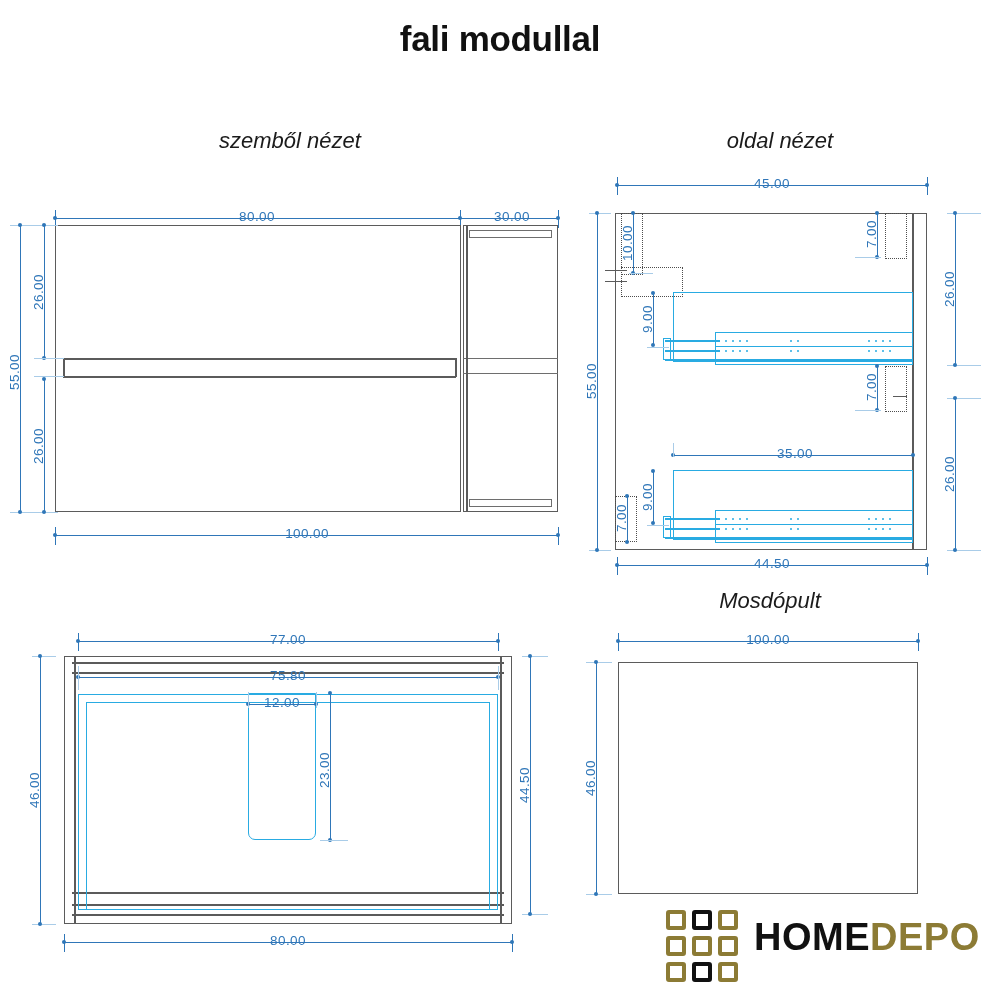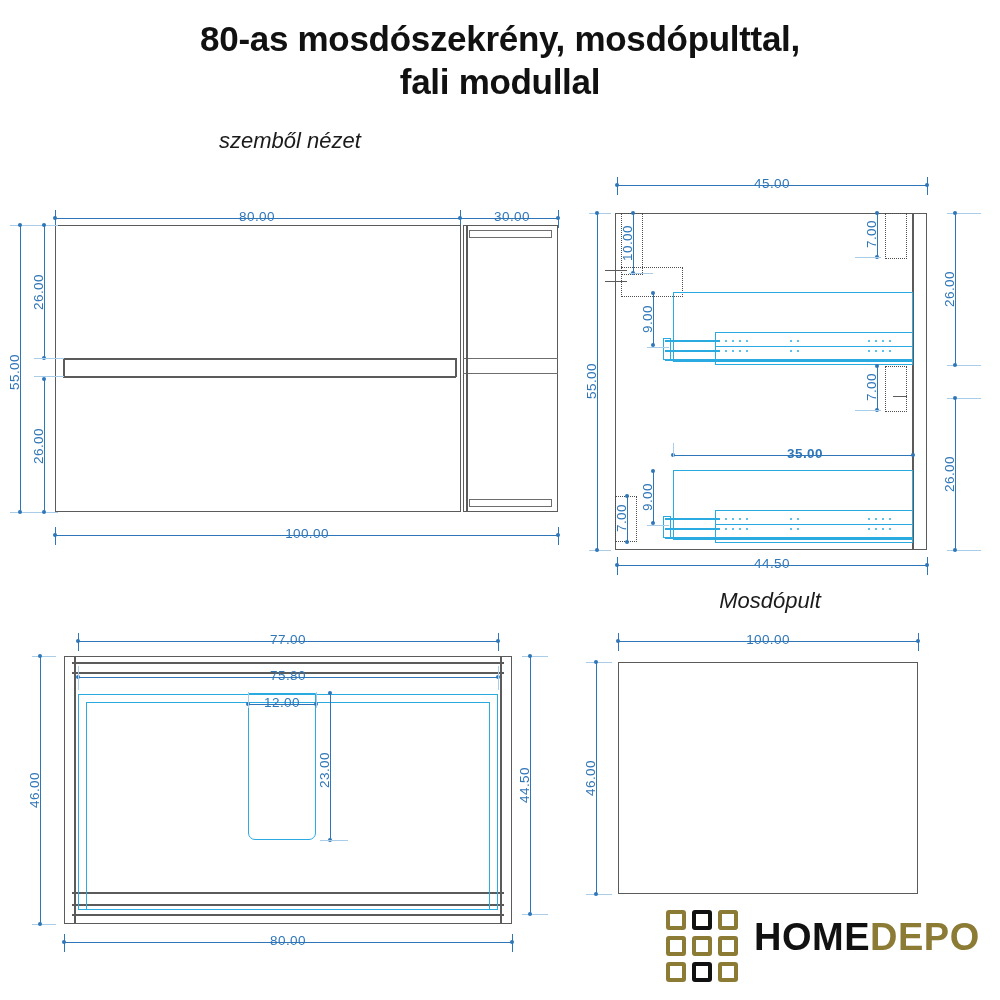--- a/index.html
+++ b/index.html
@@ -66,25 +66,25 @@
   }
   #logo-home{color:#111111;}
   #logo-depo{color:#8c7b35;}
 </style>
 </head>
 <body>
 
 <div class="sheet">
 
   <div id="title-block">
-    <span class="tl">80-as mosdószekrény, mosdópulttal,</span>
     <span class="tl">fali modullal</span>
   </div>
 
   <div class="view-label" id="label-front">szemből nézet</div>
+  <div class="view-label" id="label-side">oldal nézet</div>
   <div class="view-label" id="label-counter">Mosdópult</div>
 
   <div class="view" id="view-front" style="left:0;top:190px;width:590px;height:375px;">
 
     <div class="ln dimline" style="left:55px;top:28px;width:405px;height:1px;"></div>
     <div class="ln dimline" style="left:55px;top:20px;width:1px;height:18px;"></div>
     <div class="ln dimline" style="left:460px;top:20px;width:1px;height:18px;"></div>
     <div class="dot" style="left:53px;top:26px;"></div>
     <div class="dot" style="left:458px;top:26px;"></div>
     <div class="dt cen" style="left:257px;top:19px;">80.00</div>
@@ -233,21 +233,21 @@
     <div class="perf" style="left:304px;top:358px;"></div>
     <div class="perf" style="left:283px;top:368px;"></div>
     <div class="perf" style="left:290px;top:368px;"></div>
     <div class="perf" style="left:297px;top:368px;"></div>
     <div class="perf" style="left:304px;top:368px;"></div>
 
     <div class="ln dimline" style="left:88px;top:295px;width:240px;height:1px;"></div>
     <div class="dot" style="left:86px;top:293px;"></div>
     <div class="dot" style="left:326px;top:293px;"></div>
     <div class="ln ext" style="left:88px;top:283px;width:1px;height:14px;"></div>
-    <div class="dt cen" style="left:220px;top:286px;font-weight:bold;">35.00</div>
+    <div class="dt cen" style="left:210px;top:286px;">35.00</div>
 
     <div class="ln dimline" style="left:68px;top:311px;width:1px;height:52px;"></div>
     <div class="dot" style="left:66px;top:309px;"></div>
     <div class="dot" style="left:66px;top:361px;"></div>
     <div class="ln ext" style="left:62px;top:365px;width:22px;height:1px;"></div>
     <div class="dt vcen" style="left:62px;top:337px;">9.00</div>
 
     <div class="dbox" style="left:30px;top:336px;width:22px;height:46px;"></div>
     <div class="ln dimline" style="left:42px;top:336px;width:1px;height:46px;"></div>
     <div class="dot" style="left:40px;top:334px;"></div>

